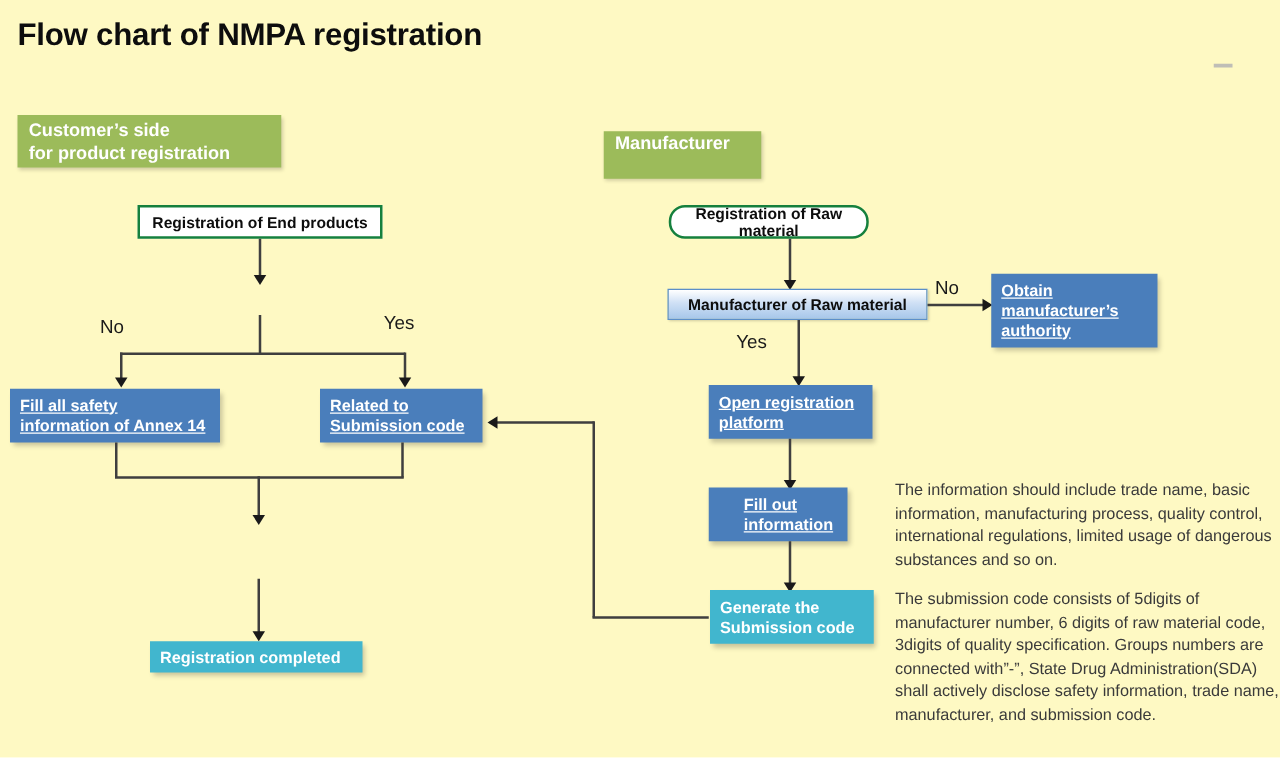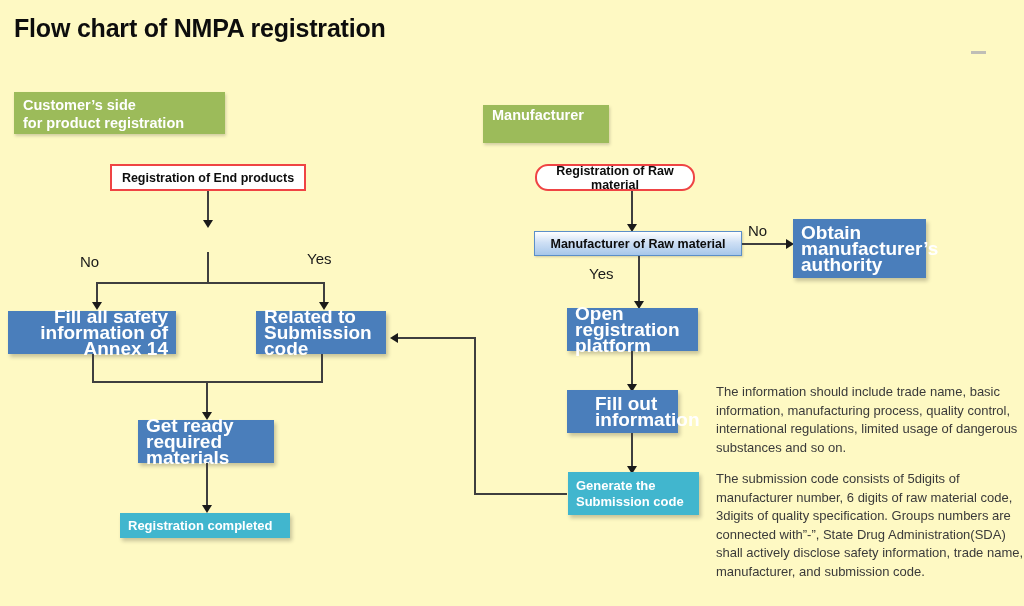--- a/index.html
+++ b/index.html
@@ -73,21 +73,21 @@
     box-sizing: border-box;
     display: flex;
     align-items: center;
     font-weight: bold;
     white-space: pre-line;
   }
 
   
   .node.outline {
     background: #ffffff;
-    border: 2px solid #ef4444;
+    border: 2px solid #15803d;
     color: #0d0d0d;
     justify-content: center;
     font-size: 12.5px;
     text-align: center;
   }
 
   
   .node.lightblue {
     background: linear-gradient(to bottom, #ffffff 0%, #cfe0f5 45%, #a7c7ea 100%);
     border: 1px solid #5b8fc9;
@@ -95,25 +95,26 @@
     justify-content: center;
     font-size: 12.5px;
     text-align: center;
     box-shadow: 1px 1px 2px rgba(0,0,0,0.18);
   }
 
   
   .node.blue {
     background: #4a7ebb;
     color: #ffffff;
-    font-size: 19px;
+    font-size: 13px;
     line-height: 16px;
     padding: 5px 8px;
     align-items: center;
     box-shadow: 2px 3px 4px rgba(0,0,0,0.22);
+    text-decoration: underline;
   }
 
   
   .node.teal {
     background: #41b6ce;
     color: #ffffff;
     font-size: 13px;
     line-height: 16px;
     padding: 5px 8px;
     box-shadow: 2px 3px 4px rgba(0,0,0,0.22);
@@ -202,34 +203,32 @@
 
   <div class="vline" style="left:96px; top:282px; height:23px;"></div>
   <div class="arrow-down" style="left:92px; top:302px;"></div>
 
   <div class="vline" style="left:323px; top:282px; height:23px;"></div>
   <div class="arrow-down" style="left:319px; top:302px;"></div>
 
   <div class="branch-label" style="left:80px; top:253px;">No</div>
   <div class="branch-label" style="left:307px; top:250px;">Yes</div>
 
-  <div class="node blue" style="left:8px; top:311px; width:168px; height:43px;text-align:right;">Fill all safety
+  <div class="node blue" style="left:8px; top:311px; width:168px; height:43px;">Fill all safety
 information of Annex 14</div>
 
   <div class="node blue" style="left:256px; top:311px; width:130px; height:43px;">Related to
 Submission code</div>
 
   <div class="vline" style="left:92px; top:354px; height:28px;"></div>
   <div class="vline" style="left:321px; top:354px; height:28px;"></div>
   <div class="hline" style="left:92px; top:381px; width:231px;"></div>
   <div class="vline" style="left:206px; top:381px; height:33px;"></div>
   <div class="arrow-down" style="left:202px; top:412px;"></div>
 
-  <div class="node blue" style="left:138px; top:420px; width:136px; height:43px;">Get ready
-required materials</div>
 
   <div class="vline" style="left:206px; top:463px; height:44px;"></div>
   <div class="arrow-down" style="left:202px; top:505px;"></div>
 
   <div class="node teal" style="left:120px; top:513px; width:170px; height:25px; justify-content:flex-start;">Registration completed</div>
 
   <div class="node outline" style="left:535px; top:164px; width:160px; height:27px;border-radius:13px;">Registration of Raw material</div>
 
   <div class="vline" style="left:631px; top:191px; height:35px;"></div>
   <div class="arrow-down" style="left:627px; top:224px;"></div>

